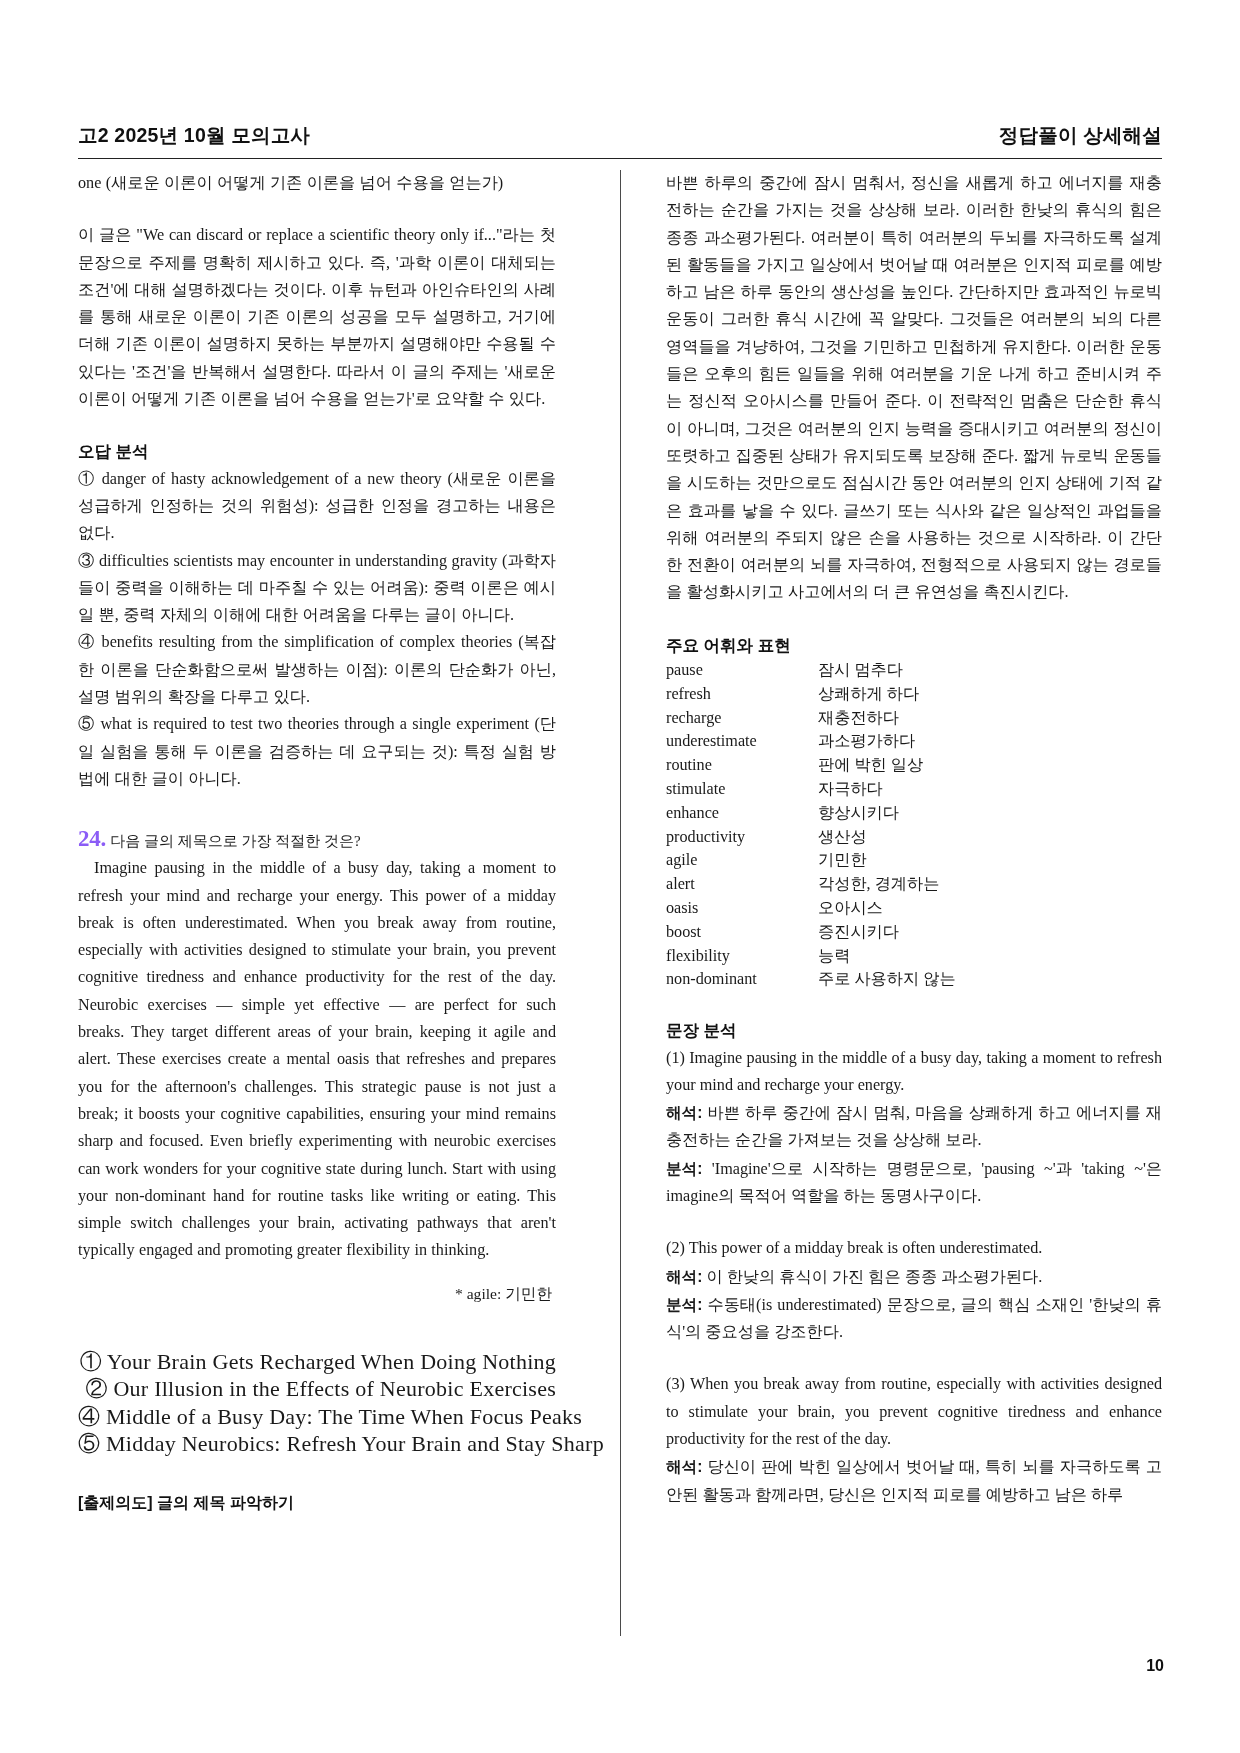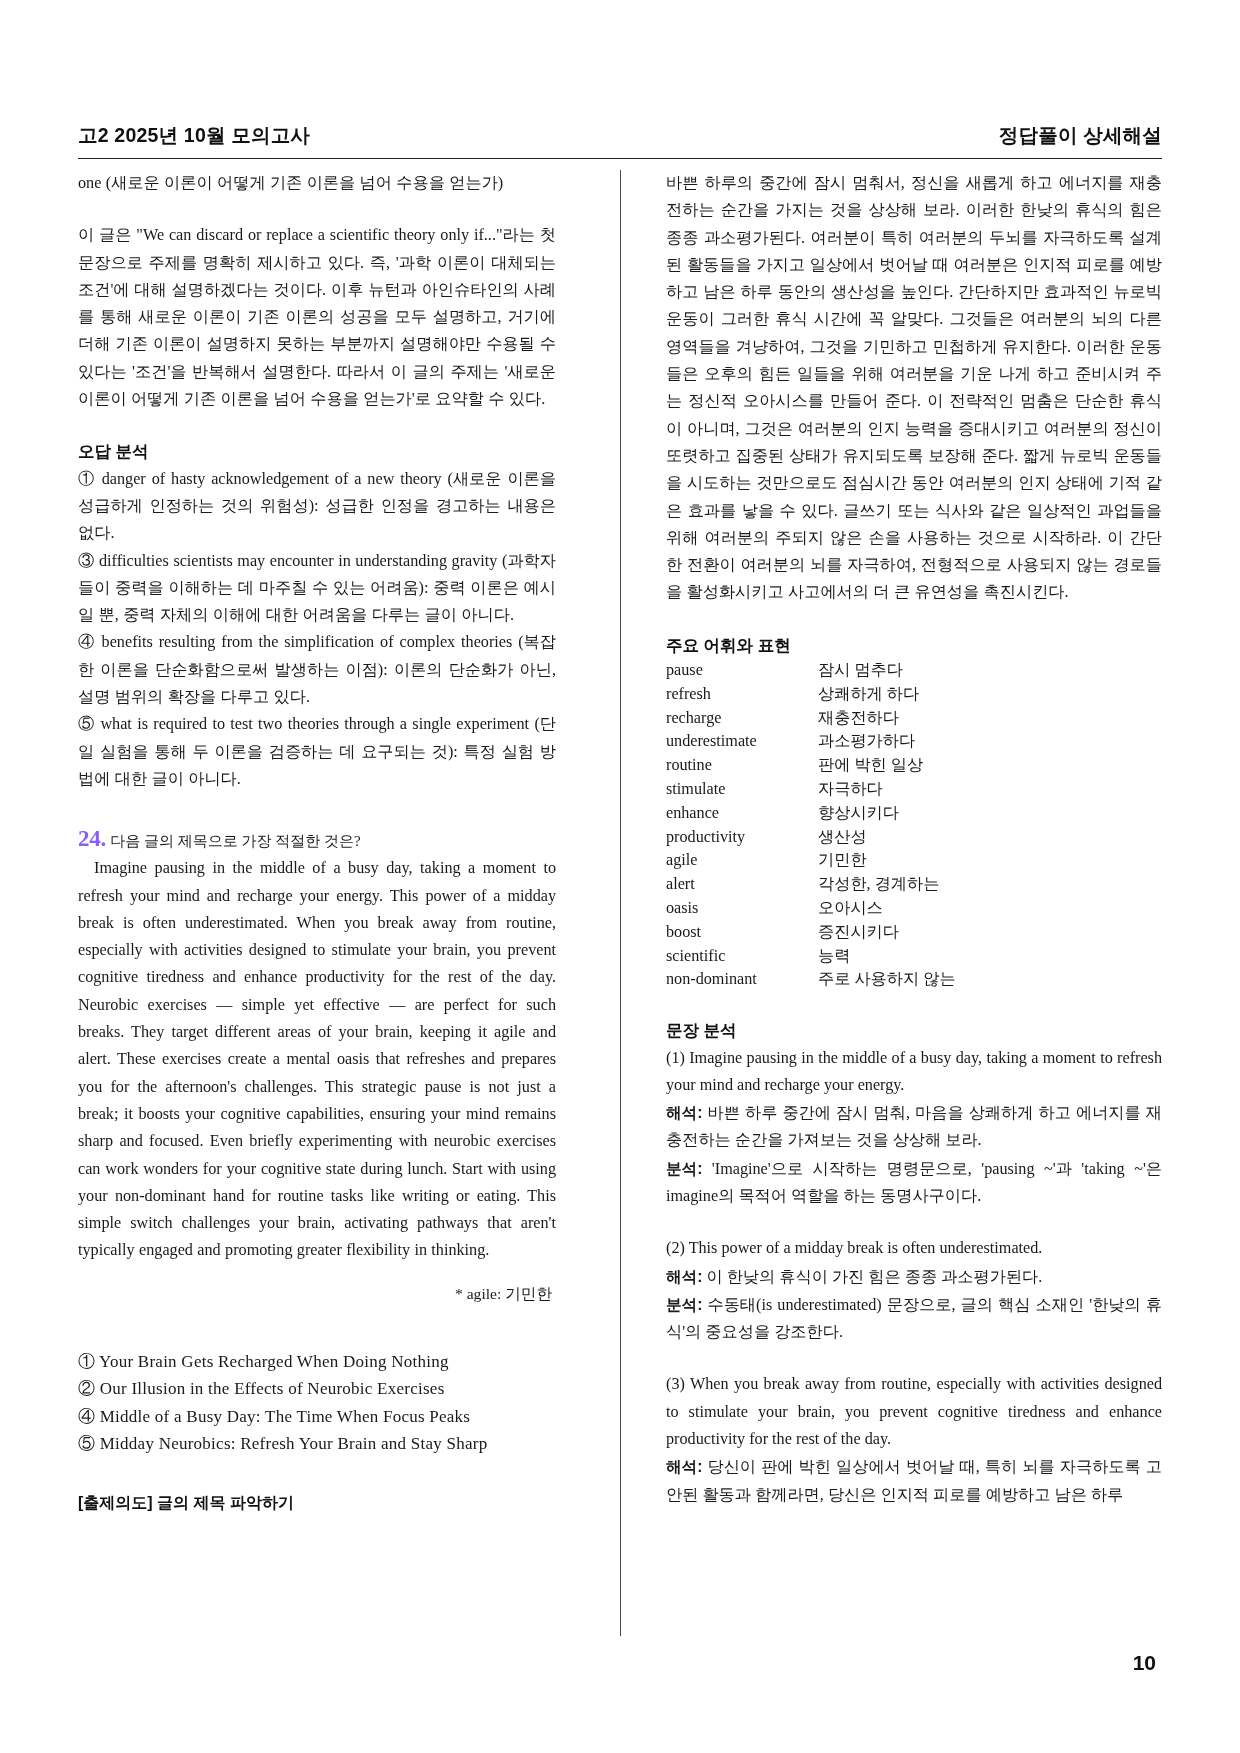--- a/index.html
+++ b/index.html
@@ -103,24 +103,25 @@
     letter-spacing: -0.2px;
   }
   .q-text { font-size: 15px; }
 
   ul.choices {
     list-style: none;
     margin: 0;
     padding: 0;
   }
   ul.choices li {
-    font-size: 17px;
+    font-size: 22px;
     line-height: 27.5px;
     white-space: nowrap;
     letter-spacing: 0.25px;
+    text-align: right;
   }
   .note-line {
     font-size: 15.6px;
     line-height: 27px;
     text-align: right;
     padding-right: 4px;
   }
 
   .intent {
     font-family: "Liberation Sans", "DejaVu Sans", sans-serif;
@@ -162,25 +163,25 @@
   }
   .sa-label {
     font-family: "Liberation Sans", "DejaVu Sans", sans-serif;
     font-weight: bold;
     font-size: 15.6px;
   }
 
   
   .page-number {
     position: absolute;
-    right: 84px;
+    right: 76px;
     bottom: 78px;
     font-family: "Liberation Sans", "DejaVu Sans", sans-serif;
     font-weight: bold;
-    font-size: 21px;
+    font-size: 16px;
     color: #111;
   }
 </style>
 </head>
 <body>
 
 <div class="page">
 
   <div class="page-header">
     <div class="header-left">고2 2025년 10월 모의고사</div>
@@ -287,21 +288,21 @@
           </tr>
           <tr>
             <td class="term">oasis</td>
             <td class="meaning">오아시스</td>
           </tr>
           <tr>
             <td class="term">boost</td>
             <td class="meaning">증진시키다</td>
           </tr>
           <tr>
-            <td class="term">scientific</td>
+            <td class="term">flexibility</td>
             <td class="meaning">능력</td>
           </tr>
           <tr>
             <td class="term">non-dominant</td>
             <td class="meaning">주로 사용하지 않는</td>
           </tr>
         </tbody>
       </table>
 
       <div class="gap-md"></div>

